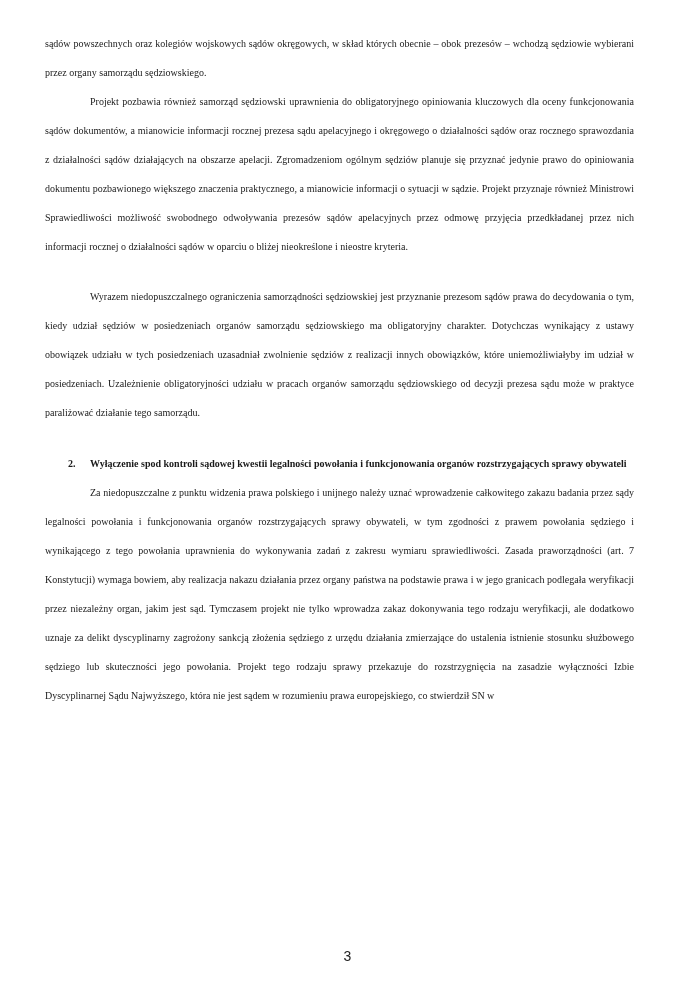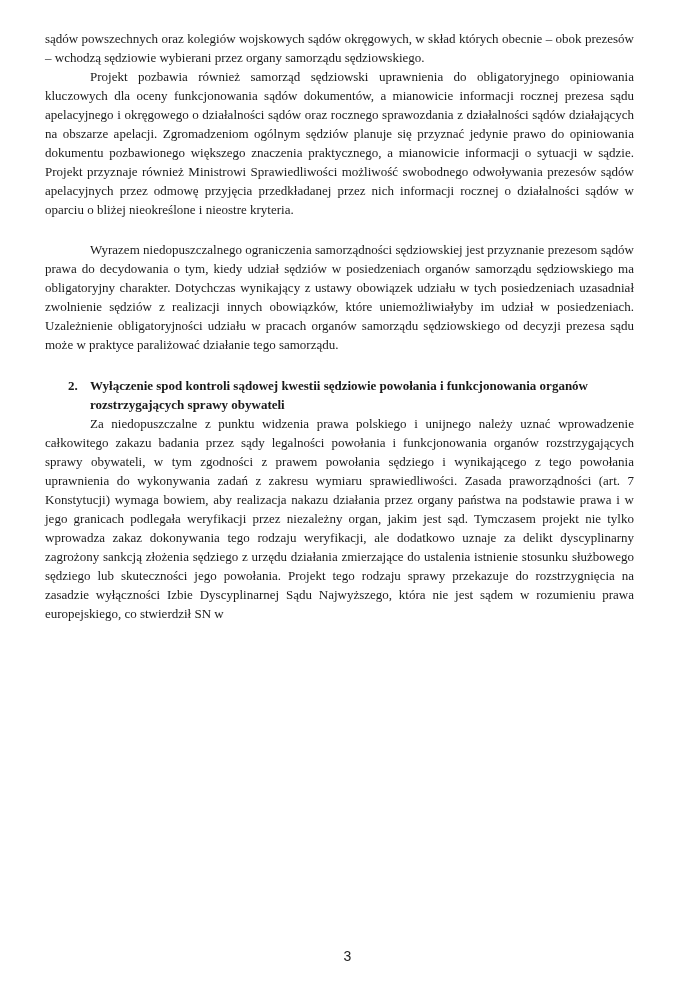--- a/index.html
+++ b/index.html
@@ -13,22 +13,22 @@
     position: relative;
     overflow: hidden;
     font-family: "Liberation Serif", "DejaVu Serif", serif;
     color: #1a1a1a;
   }
   .page {
     position: absolute;
     left: 45px;
     top: 29px;
     width: 589px;
-    font-size: 13px;
-    line-height: 19px;
+    font-size: 10px;
+    line-height: 29px;
   }
   .para {
     margin: 0;
     text-align: justify;
     text-align-last: auto;
   }
   .para.indent {
     text-indent: 45px;
   }
   .gap {
@@ -72,20 +72,20 @@
   <p class="para indent">Projekt pozbawia również samorząd sędziowski uprawnienia do obligatoryjnego opiniowania kluczowych dla oceny funkcjonowania sądów dokumentów, a mianowicie informacji rocznej prezesa sądu apelacyjnego i okręgowego o działalności sądów oraz rocznego sprawozdania z działalności sądów działających na obszarze apelacji. Zgromadzeniom ogólnym sędziów planuje się przyznać jedynie prawo do opiniowania dokumentu pozbawionego większego znaczenia praktycznego, a mianowicie informacji o sytuacji w sądzie. Projekt przyznaje również Ministrowi Sprawiedliwości możliwość swobodnego odwoływania prezesów sądów apelacyjnych przez odmowę przyjęcia przedkładanej przez nich informacji rocznej o działalności sądów w oparciu o bliżej nieokreślone i nieostre kryteria.</p>
 
   <div class="gap"></div>
 
   <p class="para indent">Wyrazem niedopuszczalnego ograniczenia samorządności sędziowskiej jest przyznanie prezesom sądów prawa do decydowania o tym, kiedy udział sędziów w posiedzeniach organów samorządu sędziowskiego ma obligatoryjny charakter. Dotychczas wynikający z ustawy obowiązek udziału w tych posiedzeniach uzasadniał zwolnienie sędziów z realizacji innych obowiązków, które uniemożliwiałyby im udział w posiedzeniach. Uzależnienie obligatoryjności udziału w pracach organów samorządu sędziowskiego od decyzji prezesa sądu może w praktyce paraliżować działanie tego samorządu.</p>
 
   <div class="gap-lg"></div>
 
   <div class="heading">
     <span class="heading-num">2.</span>
-    <span class="heading-text">Wyłączenie spod kontroli sądowej kwestii sędziowie powołania i funkcjonowania organów rozstrzygających sprawy obywateli</span>
+    <span class="heading-text">Wyłączenie spod kontroli sądowej kwestii legalności powołania i funkcjonowania organów rozstrzygających sprawy obywateli</span>
   </div>
 
   <p class="para indent">Za niedopuszczalne z punktu widzenia prawa polskiego i unijnego należy uznać wprowadzenie całkowitego zakazu badania przez sądy legalności powołania i funkcjonowania organów rozstrzygających sprawy obywateli, w tym zgodności z prawem powołania sędziego i wynikającego z tego powołania uprawnienia do wykonywania zadań z zakresu wymiaru sprawiedliwości. Zasada praworządności (art. 7 Konstytucji) wymaga bowiem, aby realizacja nakazu działania przez organy państwa na podstawie prawa i w jego granicach podlegała weryfikacji przez niezależny organ, jakim jest sąd. Tymczasem projekt nie tylko wprowadza zakaz dokonywania tego rodzaju weryfikacji, ale dodatkowo uznaje za delikt dyscyplinarny zagrożony sankcją złożenia sędziego z urzędu działania zmierzające do ustalenia istnienie stosunku służbowego sędziego lub skuteczności jego powołania. Projekt tego rodzaju sprawy przekazuje do rozstrzygnięcia na zasadzie wyłączności Izbie Dyscyplinarnej Sądu Najwyższego, która nie jest sądem w rozumieniu prawa europejskiego, co stwierdził SN w</p>
 
 </div>
 
 <div class="page-number">3</div>
 
 </body></html>

